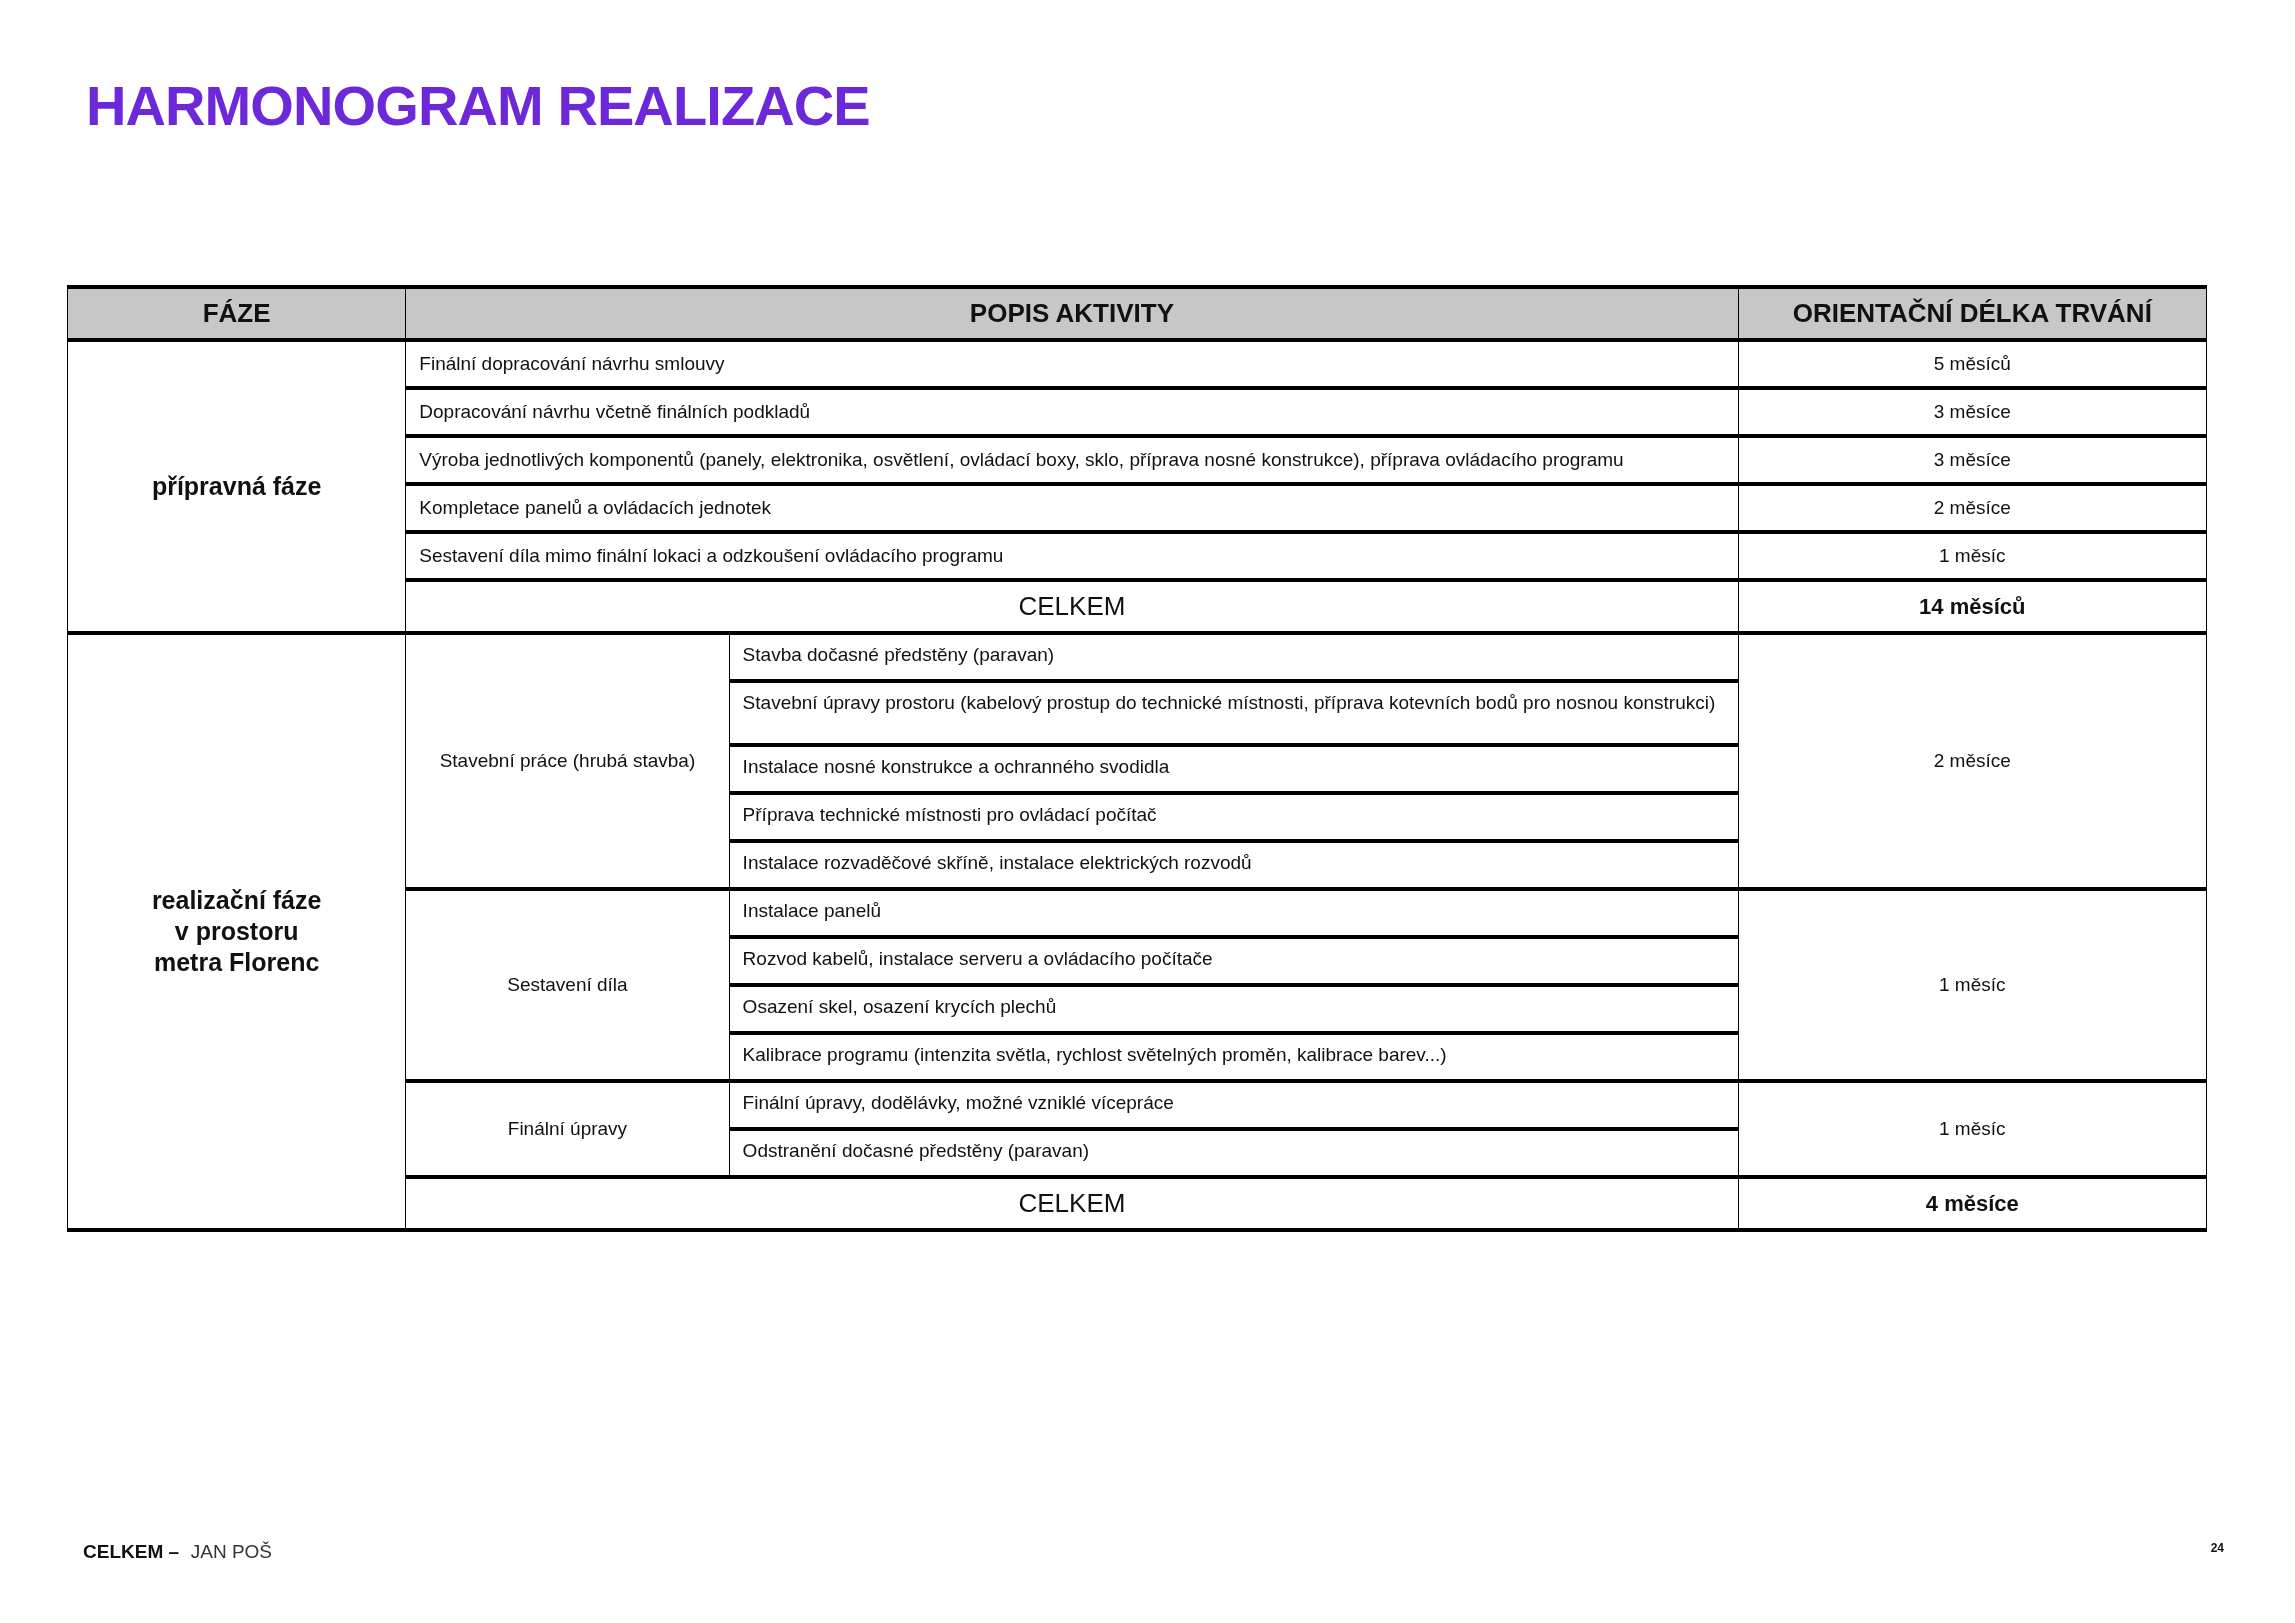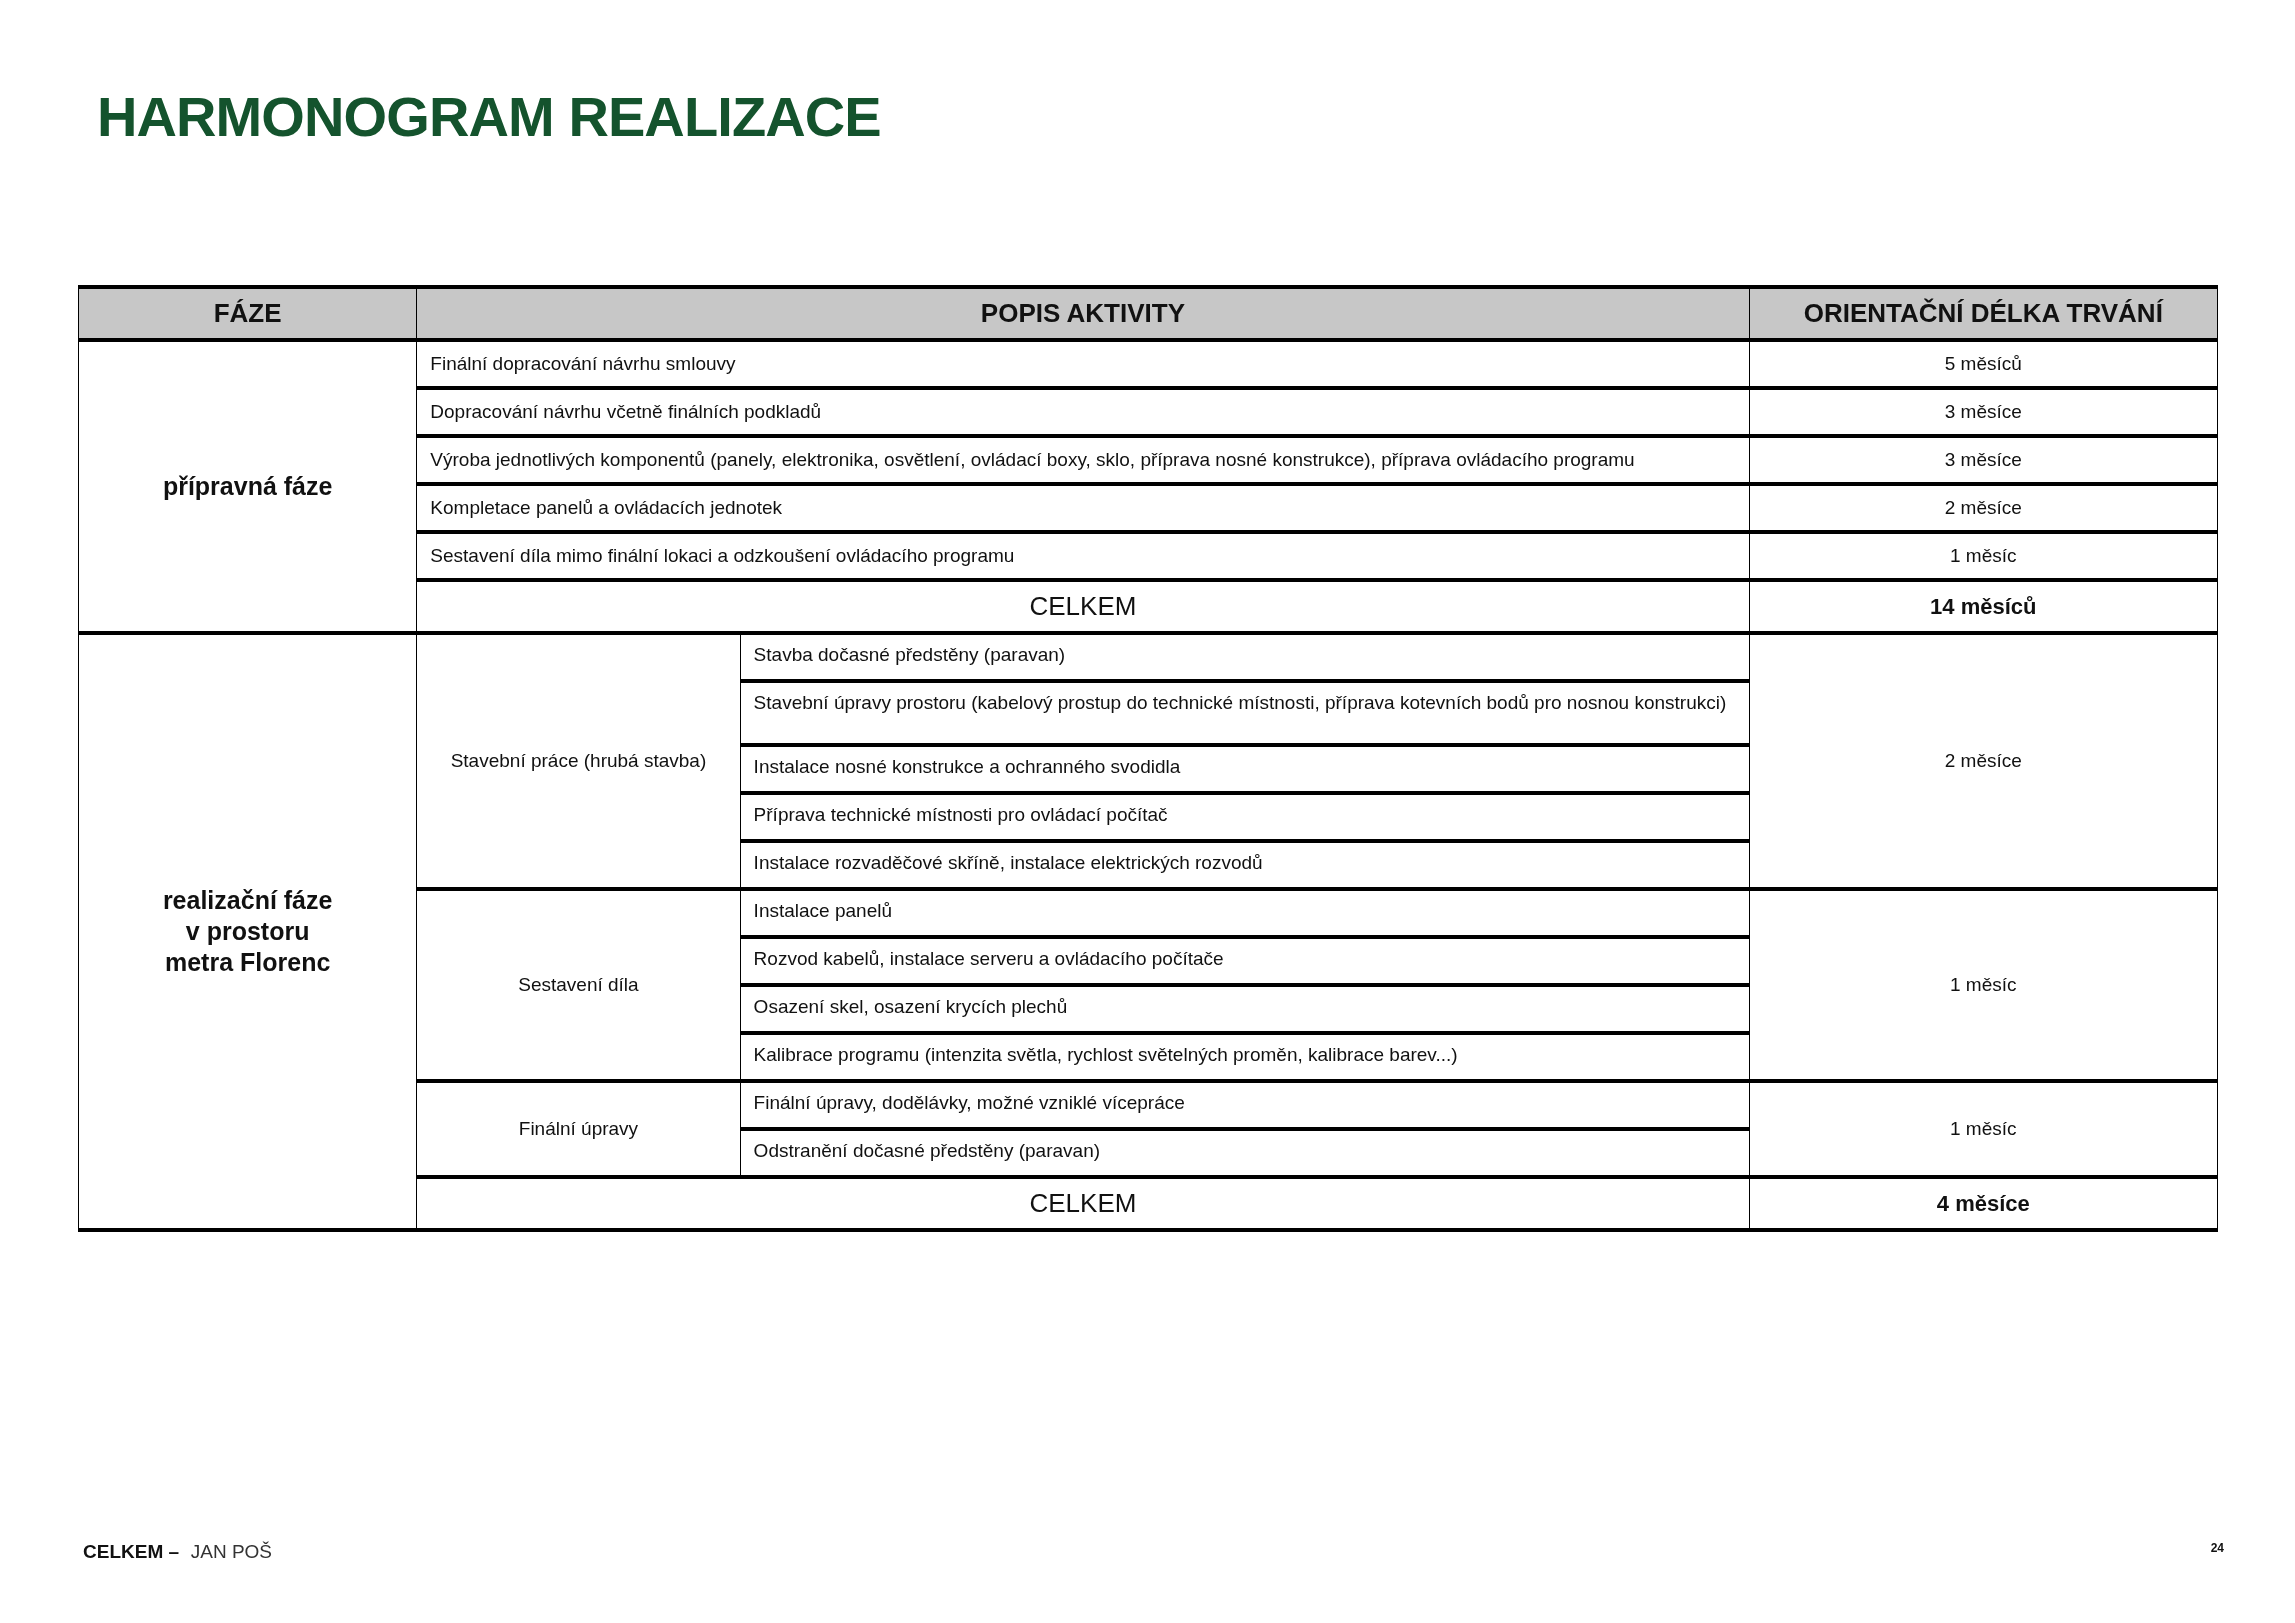--- a/index.html
+++ b/index.html
@@ -9,29 +9,29 @@
     height: 1624px;
     background: #ffffff;
     font-family: "Liberation Sans", sans-serif;
     color: #111111;
     overflow: hidden;
   }
   .title {
     position: absolute;
     left: 81px;
     top: 68px;
-    margin: 16px;
+    margin: 5px;
     font-size: 56px;
     font-weight: 800;
     letter-spacing: -0.9px;
-    color: #14532d;
+    color: #6d28d9;
   }
   table.schedule {
     position: absolute;
-    left: 78px;
+    left: 67px;
     top: 285px;
     width: 2140px;
     border-collapse: collapse;
     table-layout: fixed;
   }
   .schedule th, .schedule td {
     border: 1.8px solid #000;
     border-top-width: 4.6px;
     border-bottom-width: 4.6px;
     box-sizing: border-box;

